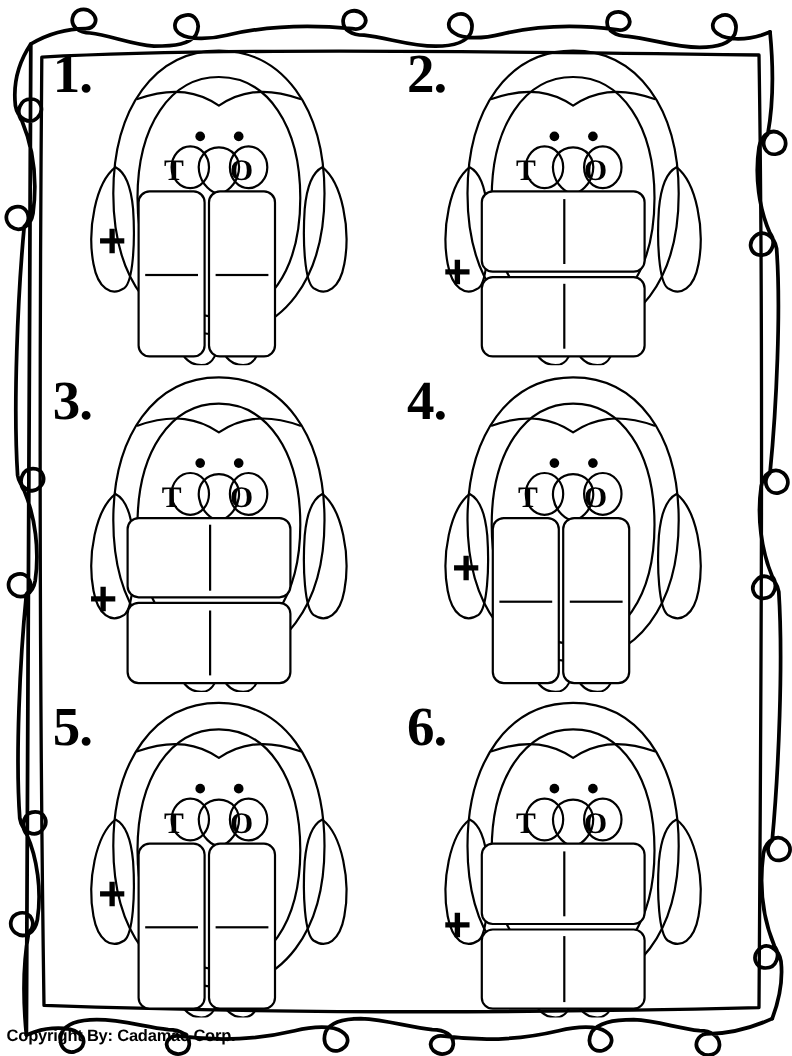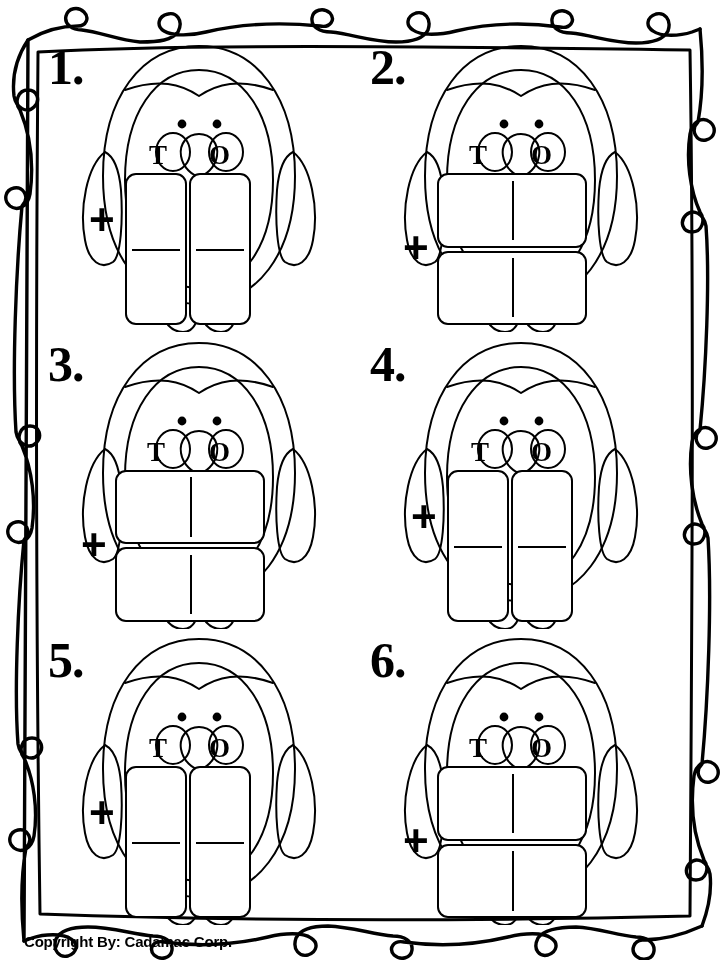--- a/index.html
+++ b/index.html
@@ -157,21 +157,20 @@
     position: absolute;
     left: 6px;
     bottom: 10px;
     font-family: "Liberation Sans", sans-serif;
     font-size: 15px;
     font-weight: 700;
     color: #000;
     letter-spacing: -0.2px;
     z-index: 20;
     white-space: nowrap;
-    margin-left: 18px;
   }
 </style>
 </head>
 <body>
 
 <div id="page">
 
   <svg id="border-svg" viewBox="0 0 720 960">
     <g fill="none" stroke="#000" stroke-width="3.4" stroke-linecap="round" stroke-linejoin="round">
 

